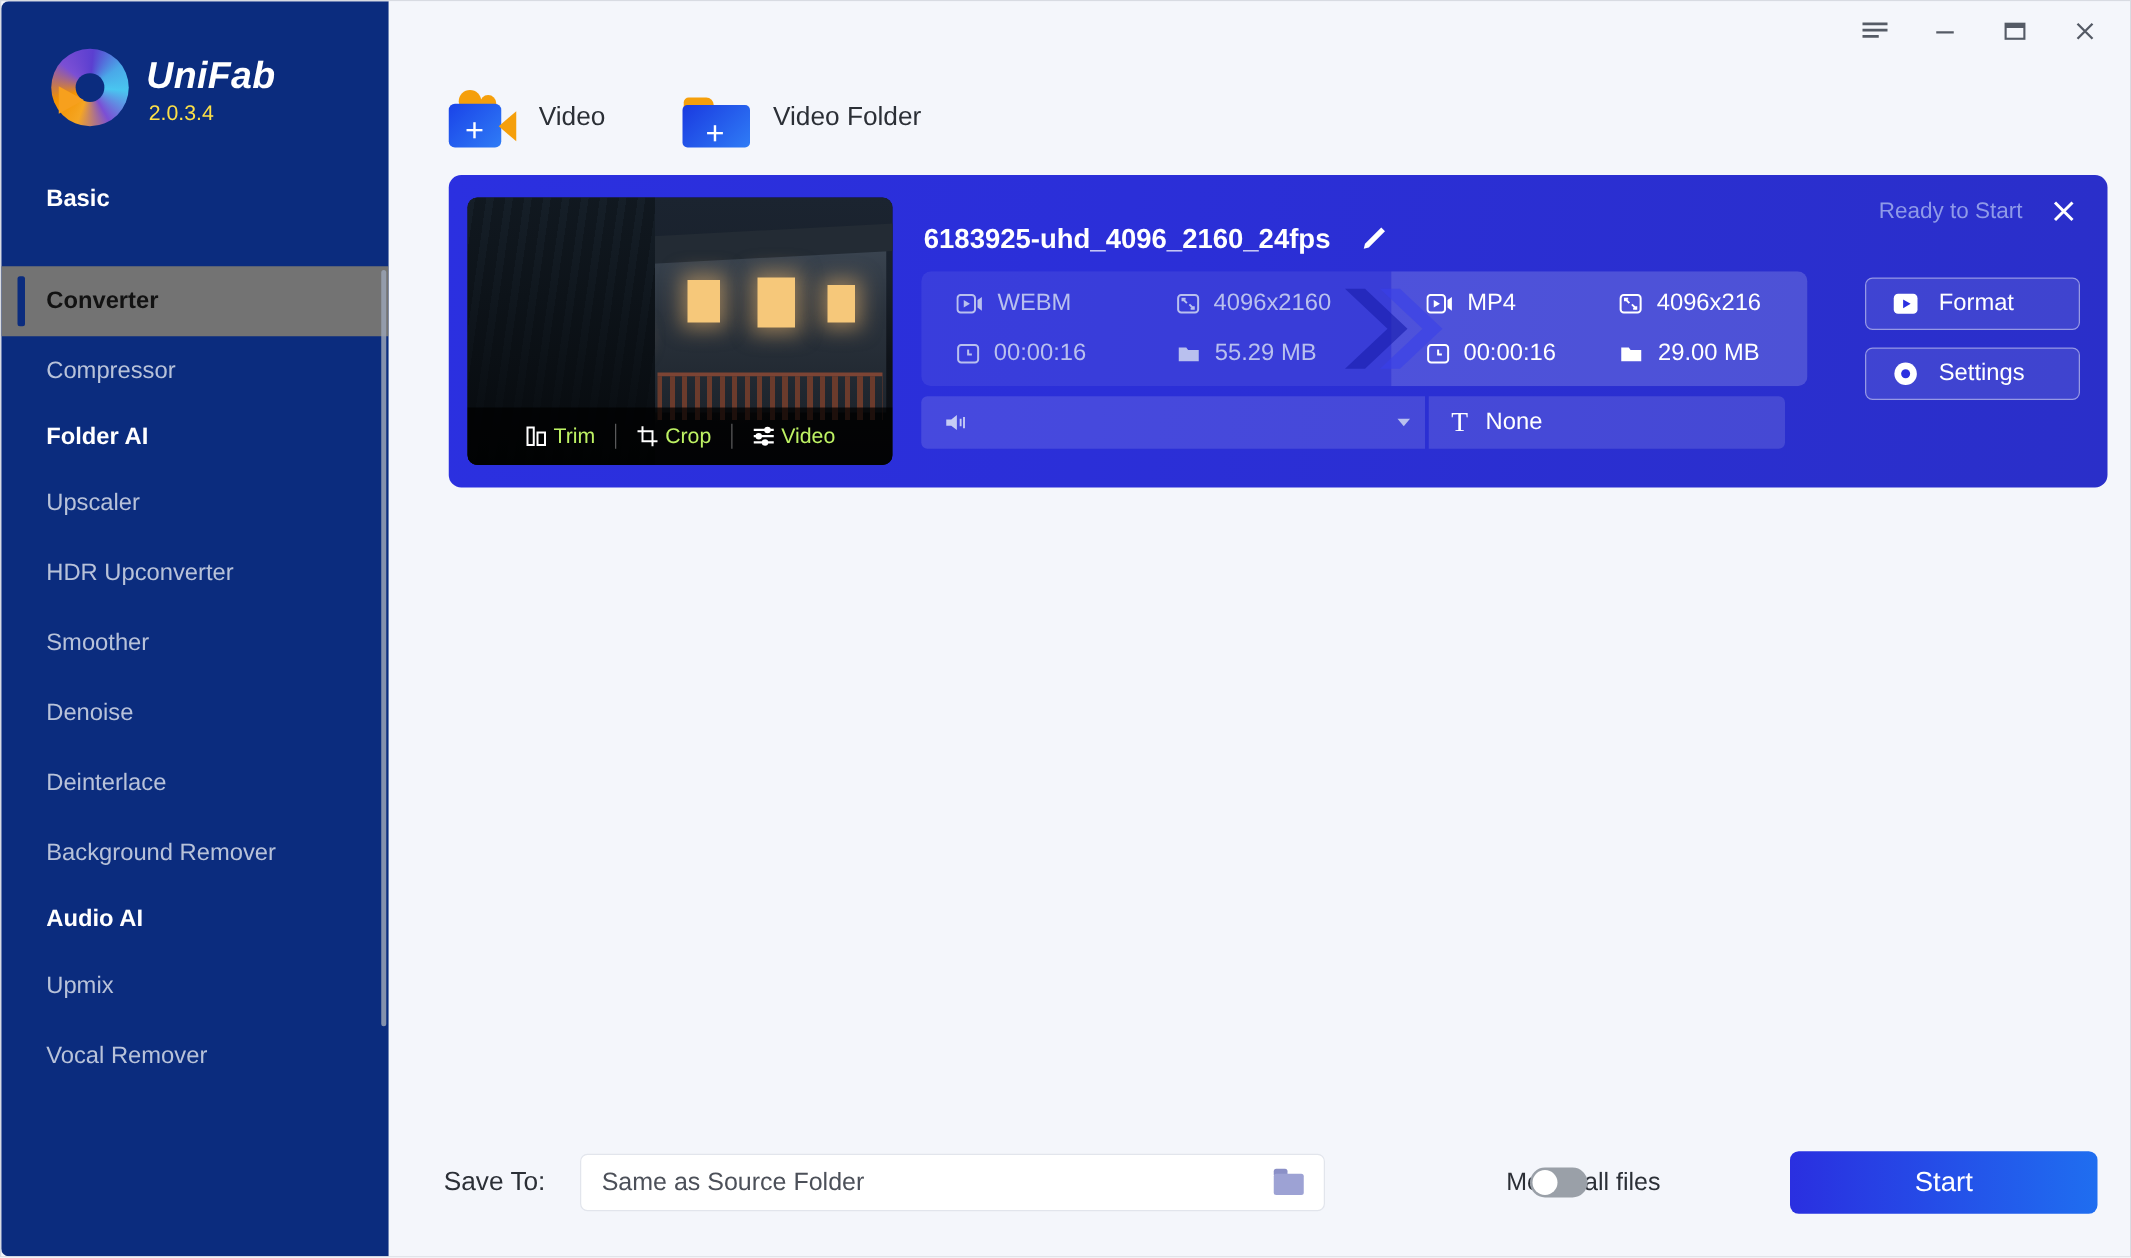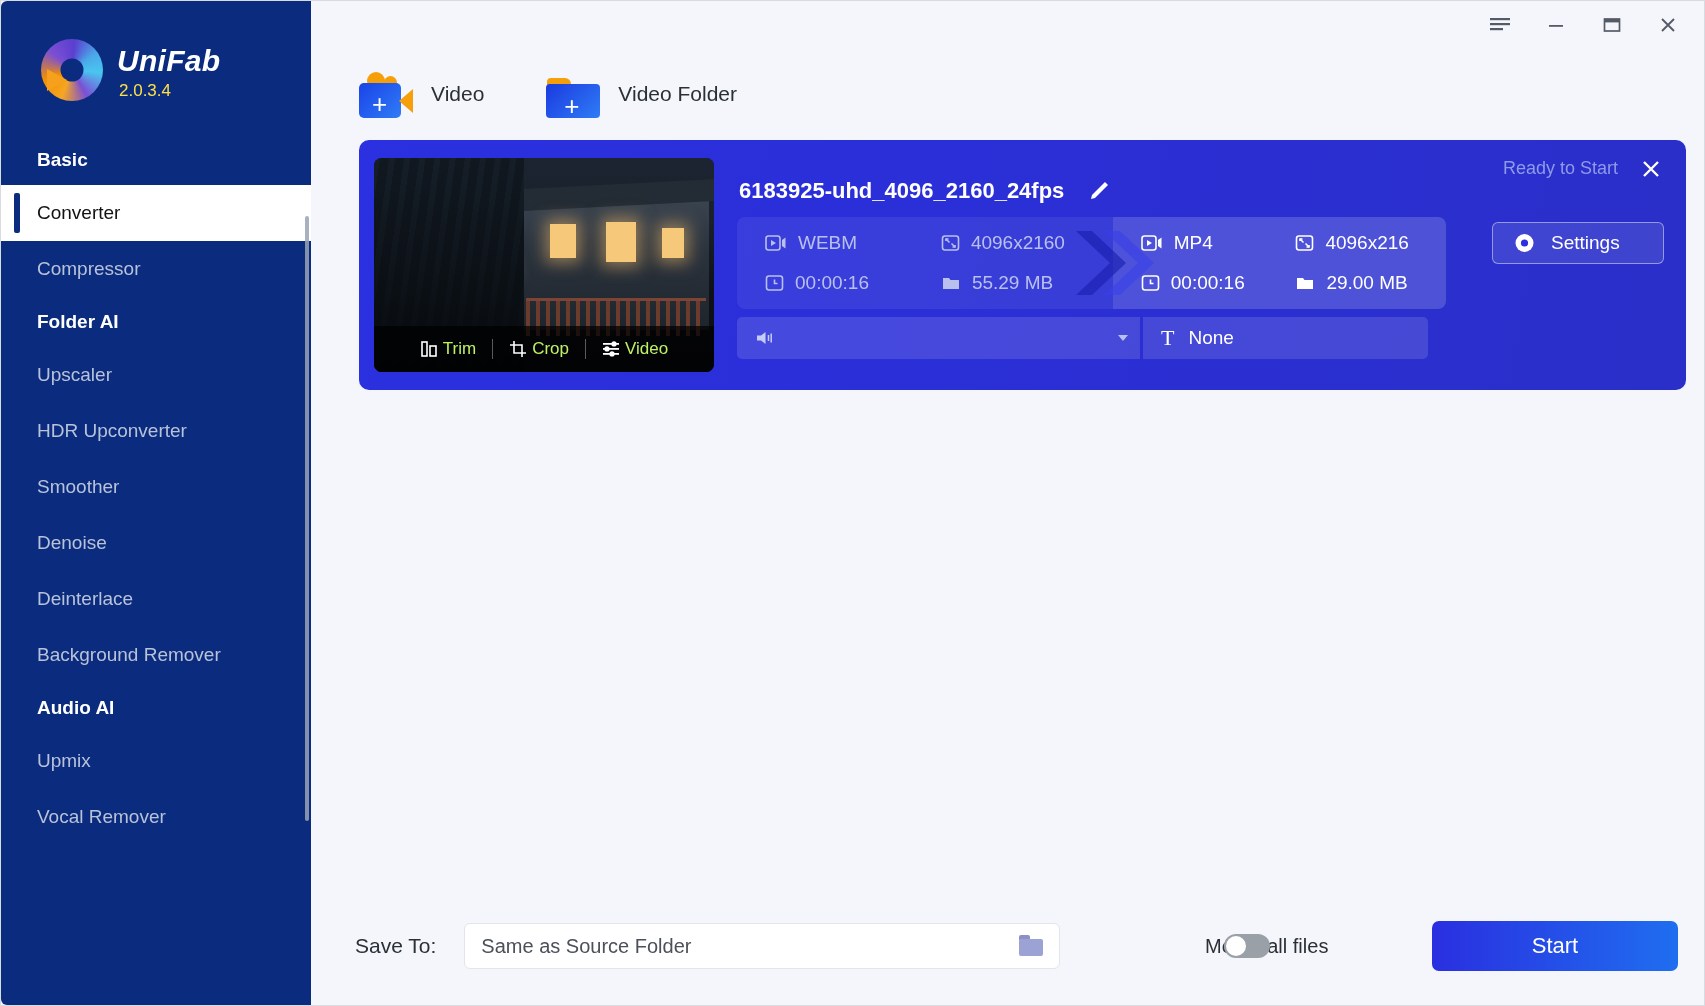--- a/index.html
+++ b/index.html
@@ -90,23 +90,24 @@
     padding: 14px 0 14px 36px;
   }
   .nav-item {
     position: relative;
     font-size: 19px;
     color: #b8c2d9;
     padding: 17px 0 17px 36px;
     cursor: pointer;
   }
   .nav-item.active {
-    background: #ffffff;
+    background: #737373;
     color: #121212;
-    font-weight: normal;
+    font-weight: bold;
+    margin-top: 28px;
   }
   .nav-item.active::before {
     content: "";
     position: absolute;
     left: 13px; top: 8px; bottom: 8px;
     width: 6px;
     background: #0b2c7e;
     border-radius: 2px;
   }
   .sidebar-scroll {
@@ -769,20 +770,27 @@
         </div>
         <div class="sel-sub">
           <span class="sel-t">T</span>
           <span class="sel-sub-label">None</span>
         </div>
       </div>
 
       <div class="card-actions">
         <div class="card-btn">
           <svg width="24" height="22" viewBox="0 0 24 22">
+            <rect x="2" y="3" width="19" height="16" rx="3.5" fill="#ffffff"></rect>
+            <path d="M9.5 7.5 L15.5 11 L9.5 14.5 Z" fill="#2b30e0"></path>
+          </svg>
+          <span>Format</span>
+        </div>
+        <div class="card-btn">
+          <svg width="24" height="22" viewBox="0 0 24 22">
             <circle cx="11.5" cy="11" r="9" fill="#ffffff"></circle>
             <circle cx="11.5" cy="11" r="3.6" fill="#2b30e0"></circle>
           </svg>
           <span>Settings</span>
         </div>
       </div>
     </div>
 
     <div class="spacer"></div>
 

